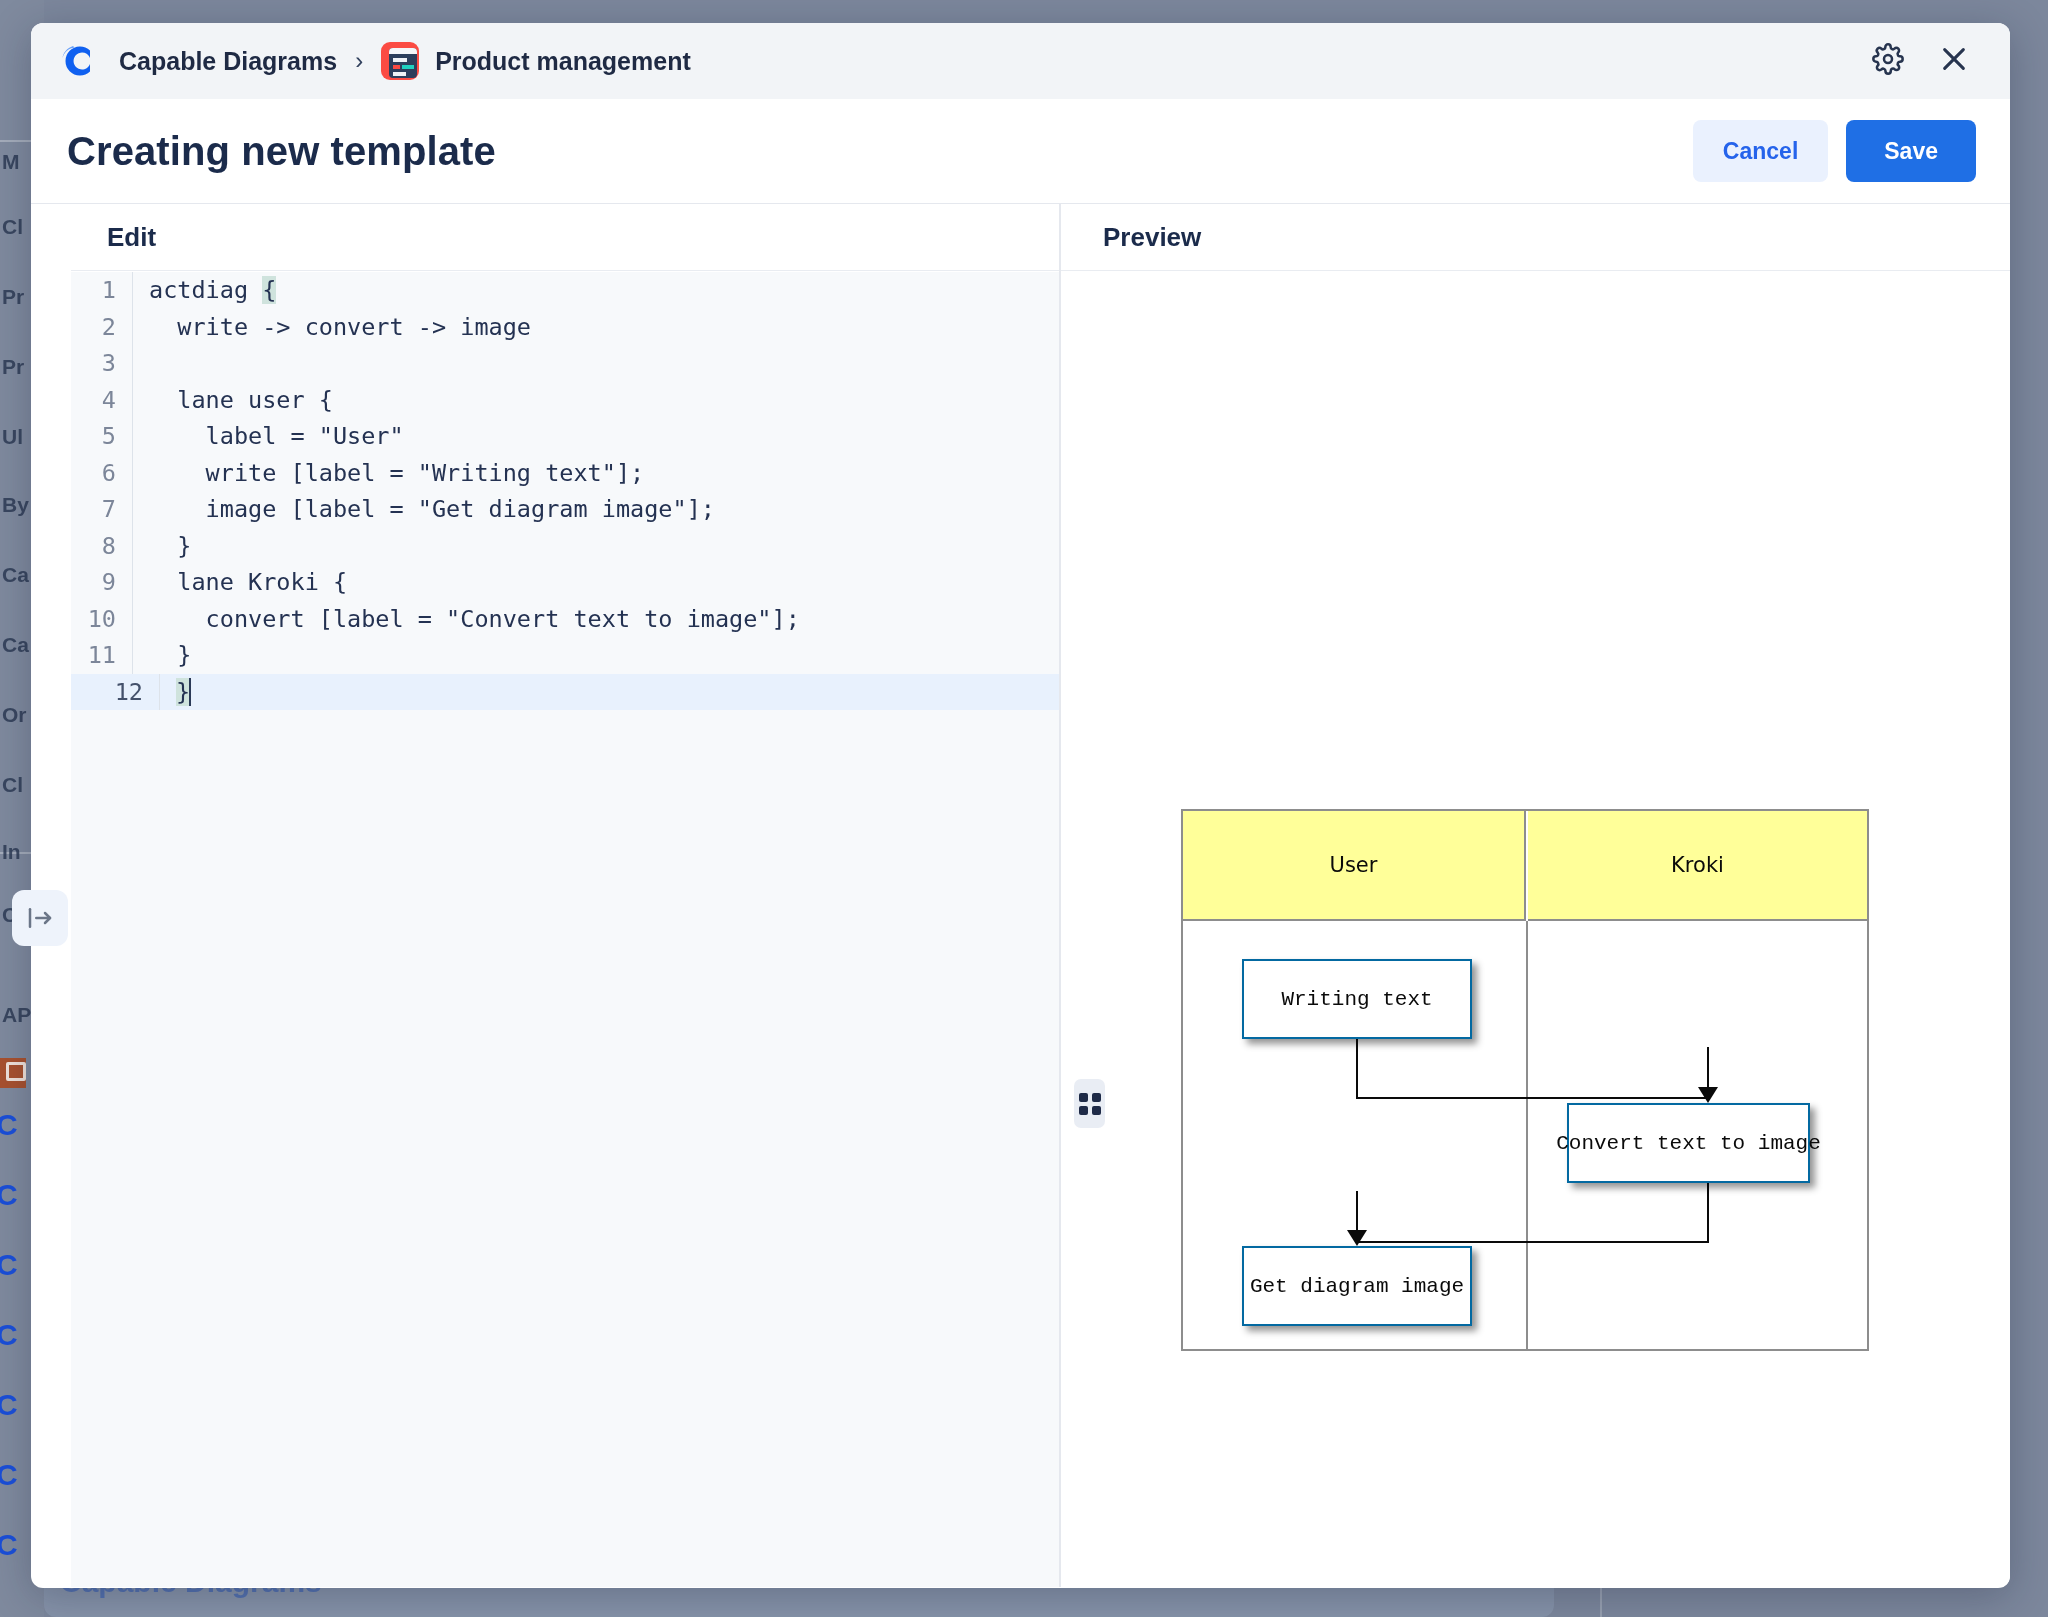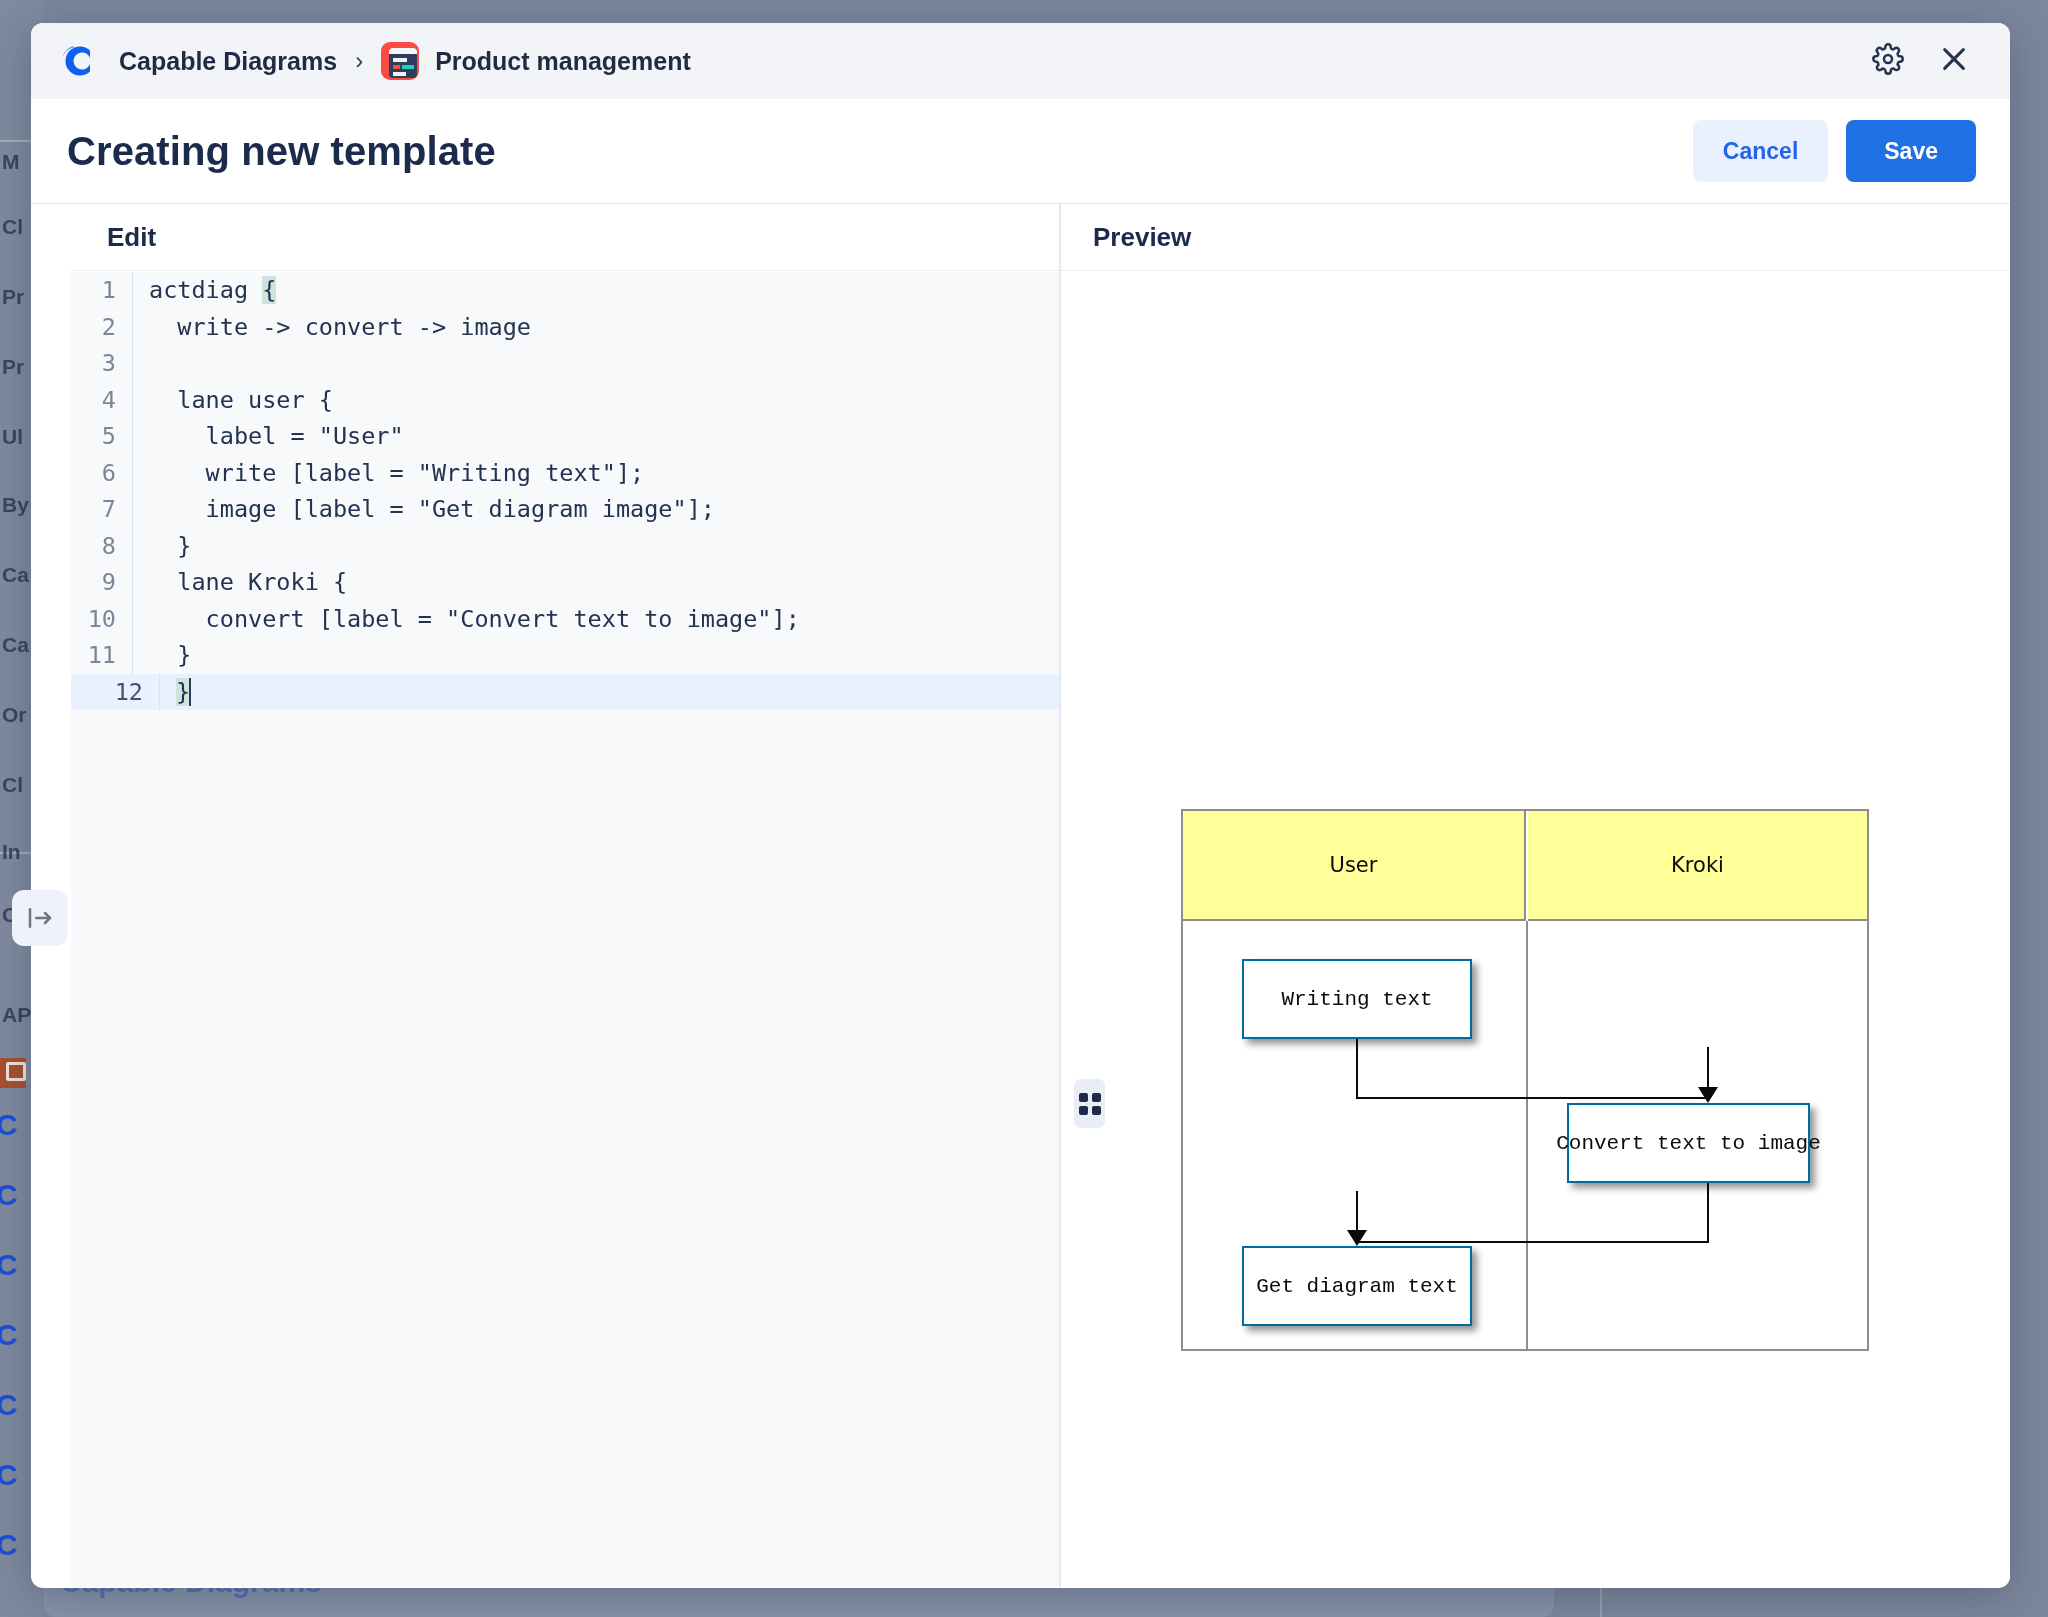--- a/index.html
+++ b/index.html
@@ -191,21 +191,21 @@
   .pane-div   { width: 2px; background: #e5e8ee; }
   .pane-right { flex: 1 1 auto; position: relative; background: #ffffff; }
 
   .pane-head {
     height: 67px;
     display: flex; align-items: center;
     font-size: 26px; font-weight: 700; color: #1b2b4b;
     padding-left: 36px;
     border-bottom: 1px solid #e9ecf1;
   }
-  .pane-right .pane-head { padding-left: 32px; }
+  .pane-right .pane-head { padding-left: 42px; }
 
   
   .editor {
     position: absolute;
     left: 0; right: 0; top: 68px; bottom: 0;
     background: #f7f9fb;
     font-family: "DejaVu Sans Mono", monospace;
     font-size: 23.5px;
     line-height: 36.5px;
     color: #243252;
@@ -481,21 +481,21 @@
           <div class="dg-arrow" style="left:515px; top:276px;"></div>
 
           <div class="dg-line" style="left:524px; top:372px; width:2px;  height:60px;"></div>
           <div class="dg-line" style="left:173px; top:430px; width:353px;height:2px;"></div>
           <div class="dg-line" style="left:173px; top:430px; width:2px;  height:-0px;"></div>
           <div class="dg-line" style="left:173px; top:380px; width:2px;  height:52px;"></div>
           <div class="dg-arrow" style="left:164px; top:419px;"></div>
 
           <div class="dg-node n-write">Writing text</div>
           <div class="dg-node n-convert">Convert text to image</div>
-          <div class="dg-node n-image">Get diagram text</div>
+          <div class="dg-node n-image">Get diagram image</div>
         </div>
       </div>
     </div>
 
     <div class="splitter">
       <span class="sp-dots">
         <i></i>
           <i></i>
           <i></i>
           <i></i>

